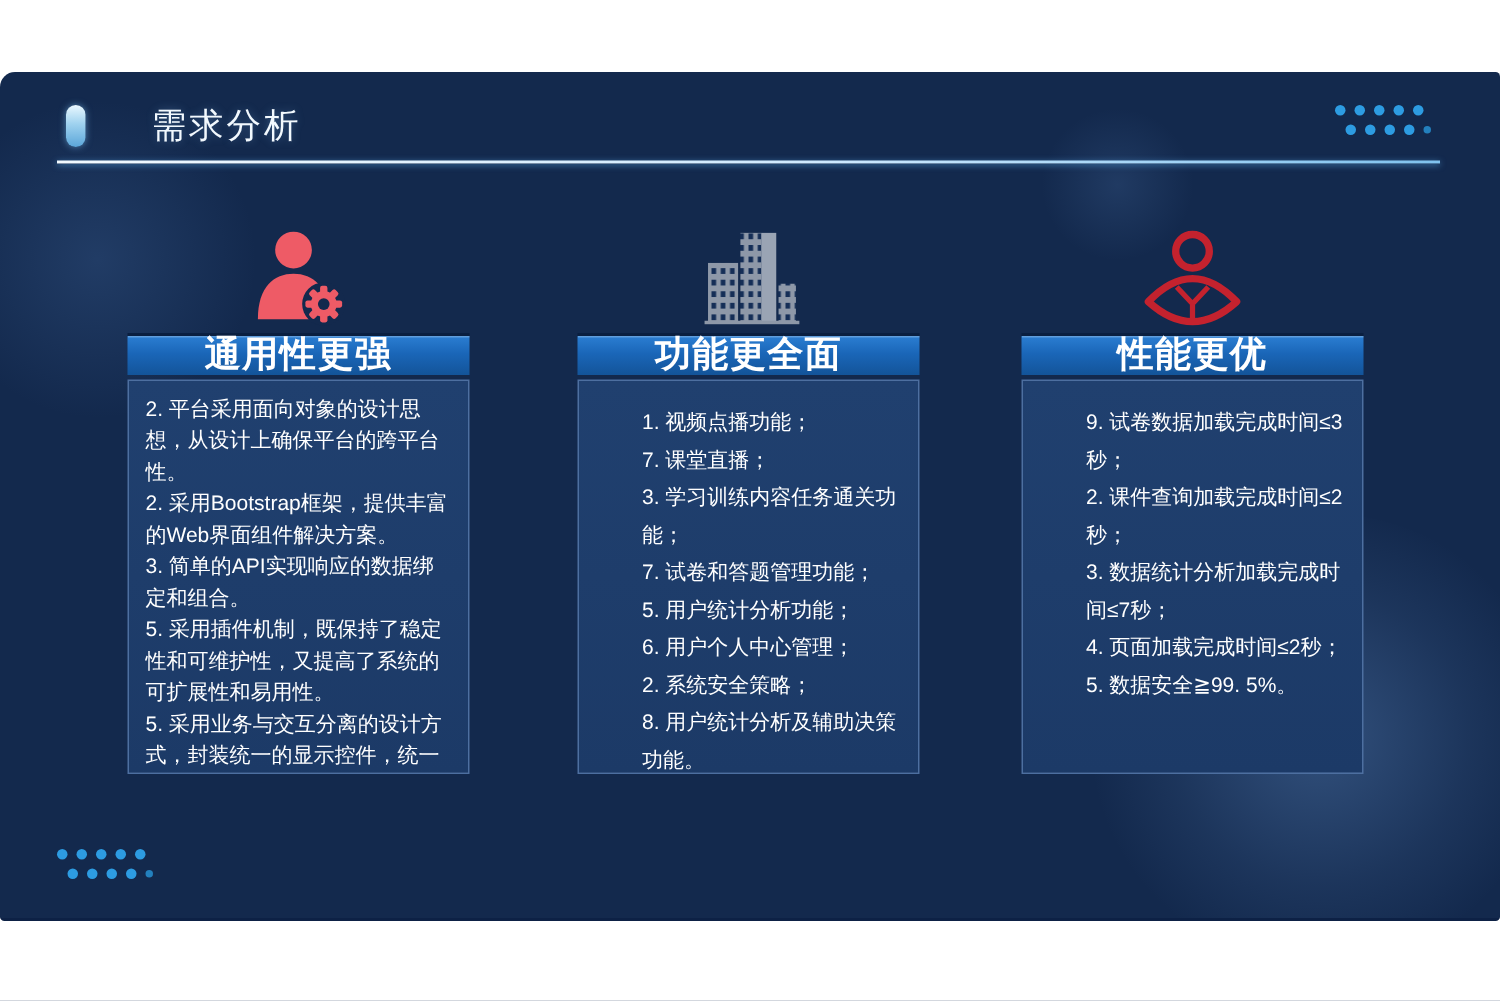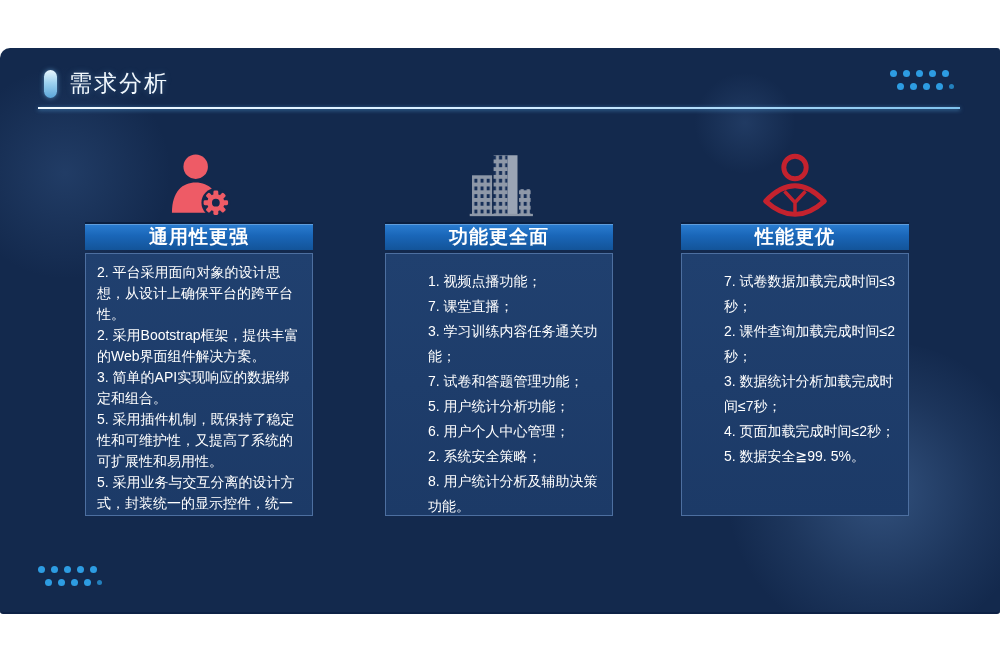--- a/index.html
+++ b/index.html
@@ -16,21 +16,21 @@
   }
   .glow { position:absolute; border-radius:50%; pointer-events:none; }
   .glow-br { right:-40px; bottom:-30px; width:320px; height:300px;
     background:radial-gradient(circle, rgba(96,140,196,0.40) 0%, rgba(96,140,196,0.12) 45%, transparent 70%); }
   .glow-tl { left:-50px; top:10px; width:230px; height:230px;
     background:radial-gradient(circle, rgba(70,110,165,0.28) 0%, transparent 65%); }
   .glow-tr { left:690px; top:20px; width:110px; height:110px;
     background:radial-gradient(circle, rgba(80,120,175,0.22) 0%, transparent 65%); }
 
   
-  .slide-header { position:absolute; left:44px; top:20px; display:flex; align-items:center; }
+  .slide-header { position:absolute; left:44px; top:20px; display:flex; align-items:center;gap:32px; }
   .pill {
     width:13px; height:28px; border-radius:7px;
     background:linear-gradient(180deg,#eaf8ff 0%, #9fd2ef 45%, #5ba6d9 100%);
     box-shadow:0 0 5px rgba(120,190,240,0.6);
   }
   .slide-title {
     margin-left:12px; font-size:23px; letter-spacing:2px; color:#f2f9fe;
     text-shadow:0 0 6px rgba(130,190,240,0.35);
   }
   .title-rule {
@@ -54,21 +54,21 @@
   .icon-2 { left:460px; top:98px; }
   .icon-3 { left:760px; top:102px; }
 
   
   .card { position:absolute; top:174px; width:228px; }
   .card-1 { left:85px; }
   .card-2 { left:385px; }
   .card-3 { left:681px; }
   .card-header {
     height:28px; line-height:26px; text-align:center;
-    font-size:19px; font-weight:bold; color:#ffffff; letter-spacing:1px;
+    font-size:24px; font-weight:bold; color:#ffffff; letter-spacing:1px;
     background:linear-gradient(180deg,#2b7ed2 0%, #1a66b8 45%, #135499 100%);
     border-top:2px solid #0a1f40;
     box-shadow:inset 0 1px 0 rgba(255,255,255,0.25);
   }
   .card-body {
     margin-top:3px; height:263px; overflow:hidden;
     background:linear-gradient(180deg,#20406f 0%, #1c3a67 100%);
     border:1px solid #4d6fa0;
     padding:8px 11px 6px 11px;
     color:#ffffff; font-size:14px;
@@ -196,21 +196,21 @@
         <div class="item">5. 用户统计分析功能；</div>
         <div class="item">6. 用户个人中心管理；</div>
         <div class="item">2. 系统安全策略；</div>
         <div class="item">8. 用户统计分析及辅助决策功能。</div>
       </div>
     </div>
 
     <div class="card card-3">
       <div class="card-header">性能更优</div>
       <div class="card-body spaced">
-        <div class="item">7. 试卷数据加载完成时间≤3秒；</div>
+        <div class="item">9. 试卷数据加载完成时间≤3秒；</div>
         <div class="item">2. 课件查询加载完成时间≤2秒；</div>
         <div class="item">3. 数据统计分析加载完成时间≤7秒；</div>
         <div class="item">4. 页面加载完成时间≤2秒；</div>
         <div class="item">5. 数据安全≧99. 5%。</div>
       </div>
     </div>
   </div>
 </div>
 
 </body></html>

